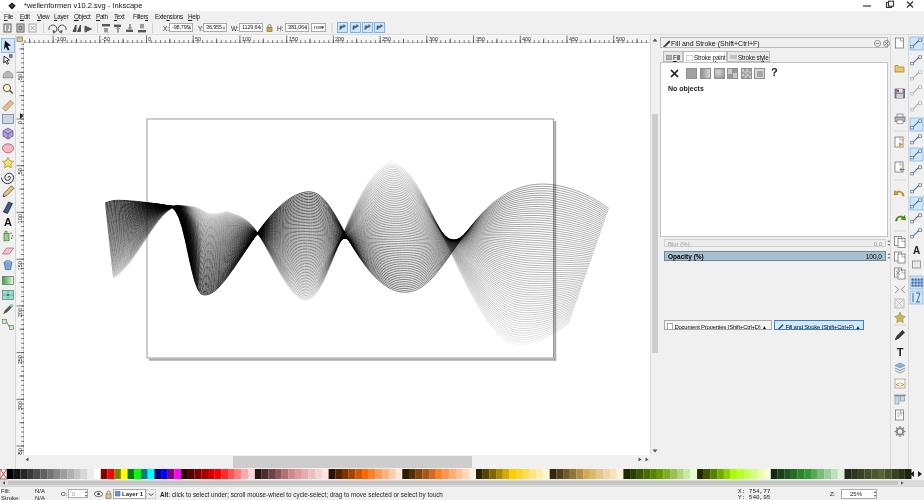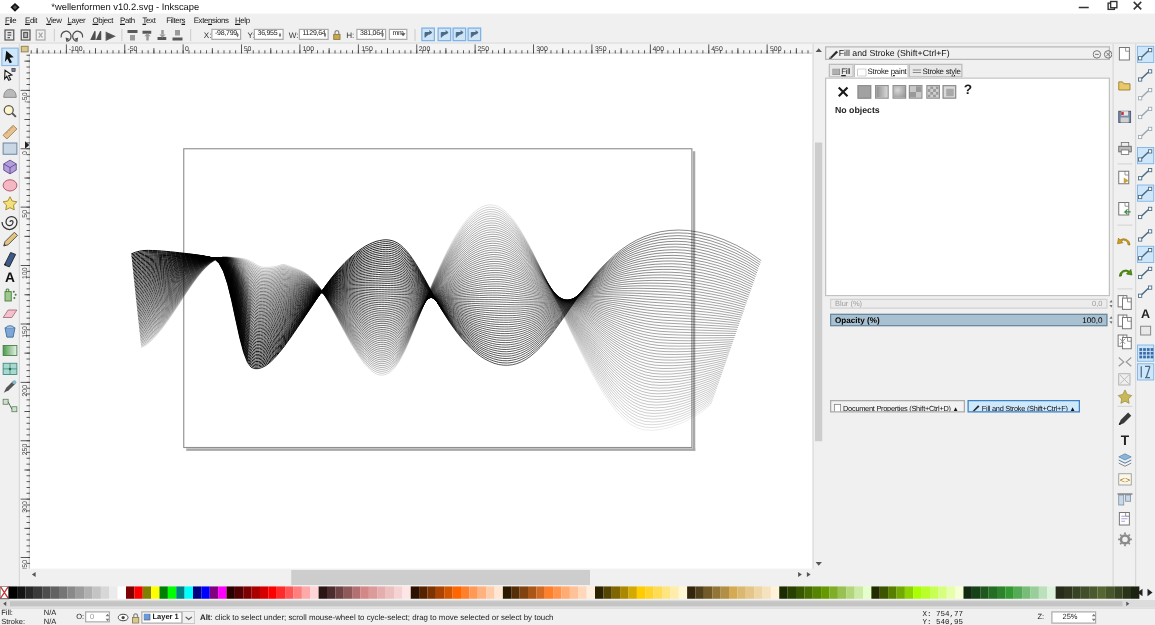--- a/index.html
+++ b/index.html
@@ -1,20 +1,20 @@
 <!DOCTYPE html>
 <html><head><meta charset="utf-8"><style>
 *{margin:0;padding:0;box-sizing:border-box;-webkit-font-smoothing:antialiased}
 html,body{width:924px;height:500px;overflow:hidden;font-family:"Liberation Sans",sans-serif;background:#f0f0f0}
 .abs{position:absolute}
 svg{display:block}
 .dbtn svg{display:inline-block}
 #app{position:relative;width:924px;height:500px;background:#f0f0f0}
 #titlebar{left:0;top:0;width:924px;height:11px;background:#ffffff}
-#titletext{left:41px;top:1px;font-size:7.5px;color:#111;letter-spacing:0}
+#titletext{left:24px;top:1px;font-size:7.5px;color:#111;letter-spacing:0}
 #menubar{left:0;top:11px;width:924px;height:10px;background:#f0f0f0}
 .menuitem{position:absolute;top:1.5px;font-size:6.3px;color:#1a1a1a;letter-spacing:-0.3px}
 #toolbar{left:0;top:21px;width:924px;height:14px;background:#f0f0f0;border-bottom:1px solid #dcdcdc}
 .spinbox{position:absolute;top:2px;height:9px;background:#fff;border:1px solid #ababab;font-size:5.6px;color:#222;line-height:7px;padding-left:2px;letter-spacing:-0.2px}
 .spinlbl{position:absolute;top:4px;font-size:6.5px;color:#333}
 .tbtn{position:absolute;top:1px;width:11px;height:11px;background:#cfe5f7;border:1px solid #7fb2e5}
 #toolbox{left:0;top:35px;width:16px;height:434px;background:#f0f0f0;border-right:1px solid #d8d8d8}
 #corner{left:16px;top:35px;width:8px;height:8px;background:#f0f0f0}
 #hruler{left:24px;top:35px;width:626px;height:8px;background:#f4f4f4;border-bottom:1px solid #c9c9c9}
 #vruler{left:16px;top:43px;width:8px;height:412px;background:#f4f4f4;border-right:1px solid #c9c9c9}

